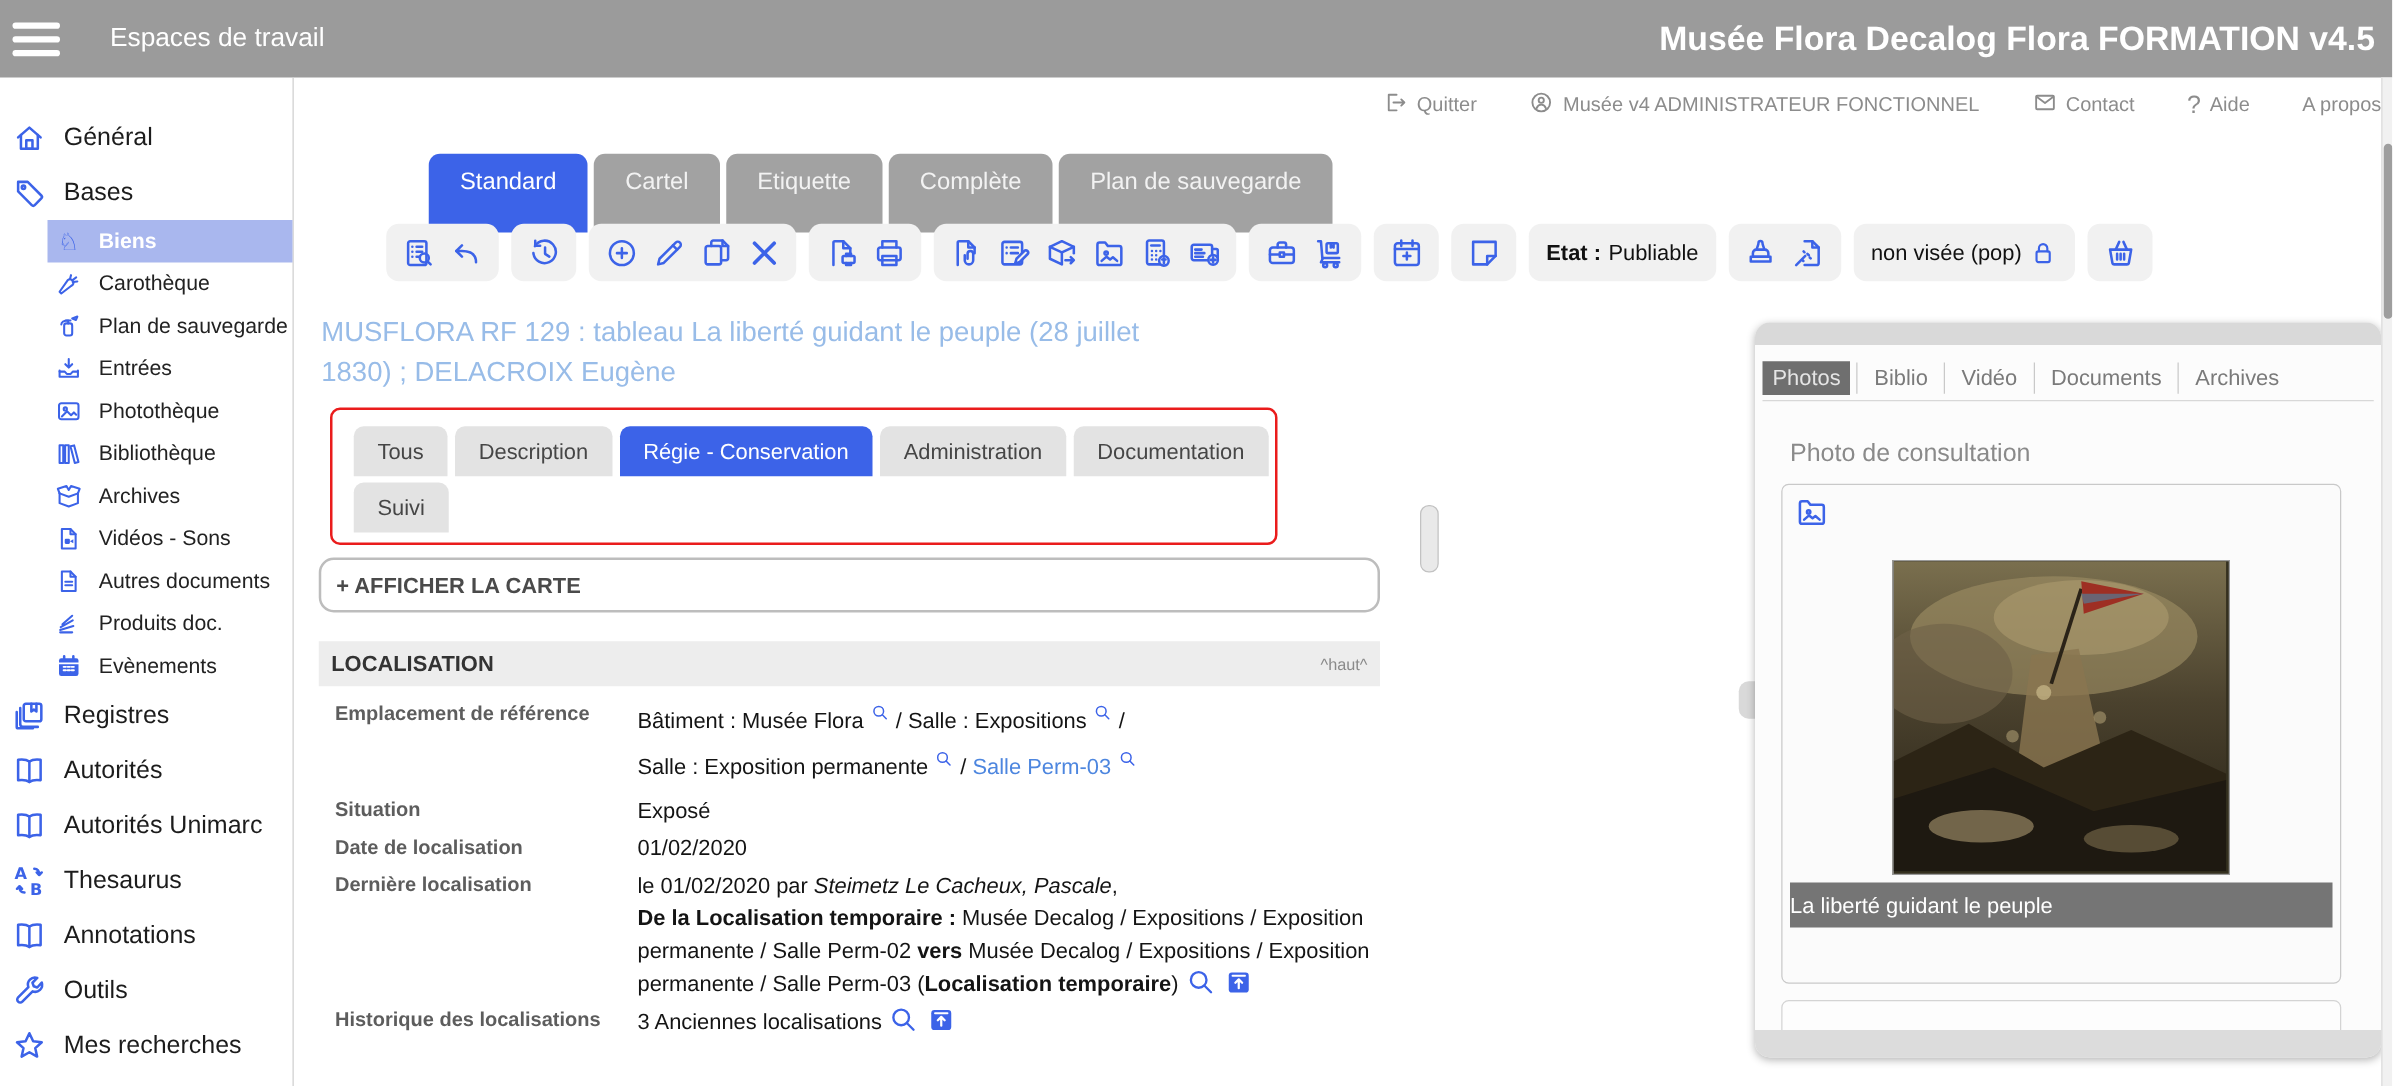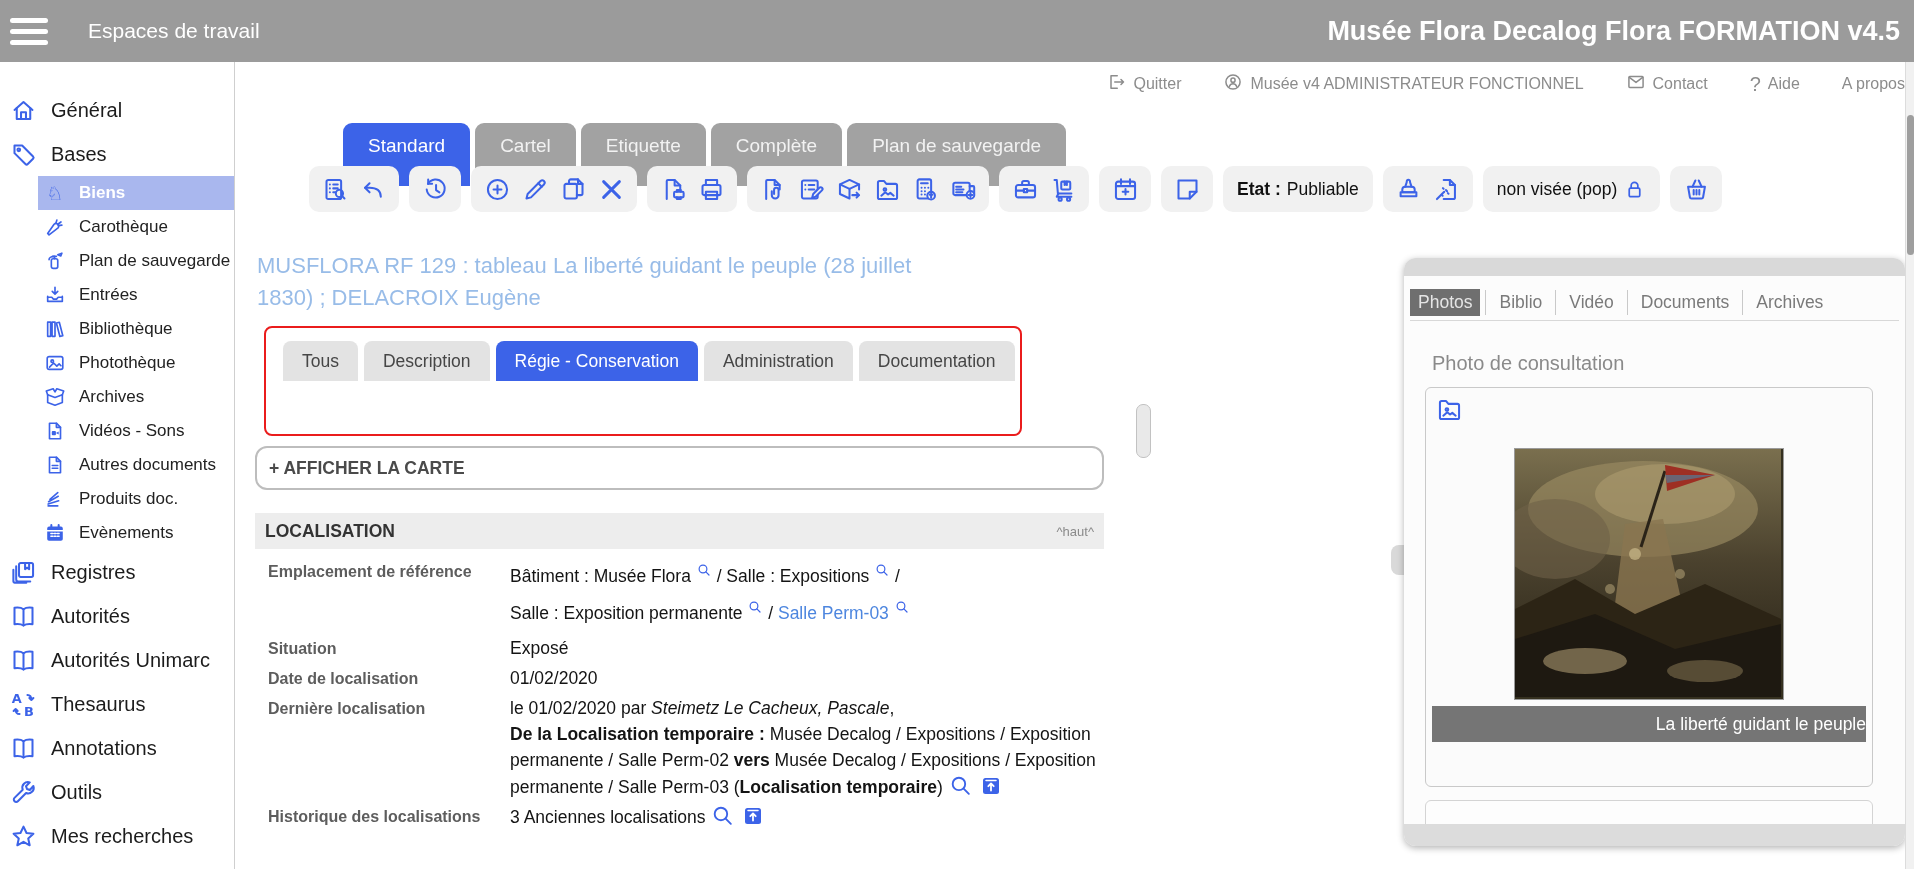--- a/index.html
+++ b/index.html
@@ -26,21 +26,21 @@
   .sb-item.lv1 svg{width:27px;height:27px;}
   .sb-item.lv2 svg{width:22px;height:22px;}
   .sb-item.active{background:#a9b7ee;color:#fff;font-weight:bold;margin-right:0;}
   .sb-item.lv2.active{margin-left:38px;padding-left:6px;}
   
   .vtabs{position:absolute;left:343px;top:123px;display:flex;gap:5px;}
   .vtab{height:63px;line-height:45px;padding:0 25px;background:#a2a2a2;color:#f2f2f2;font-size:19px;
         border-radius:9px 9px 0 0;cursor:pointer;white-space:nowrap;}
   .vtab.active{background:var(--accent,#3d6be8);color:#fff;}
   
-  .toolbar{position:absolute;left:309px;top:166px;display:flex;gap:10px;align-items:center;}
+  .toolbar{position:absolute;left:309px;top:179px;display:flex;gap:10px;align-items:center;}
   .tb-group{background:#f1f1f1;border-radius:10px;height:46px;display:flex;align-items:center;gap:4px;padding:0 9px;}
   .tb-btn{width:34px;height:36px;background:none;border:none;display:flex;align-items:center;justify-content:center;cursor:pointer;padding:0;}
   .tb-btn svg{width:27px;height:27px;color:var(--accent,#3c63e8);}
   .tb-chip{background:#f1f1f1;border-radius:10px;height:46px;display:flex;align-items:center;padding:0 14px;font-size:17.5px;color:#111;gap:6px;cursor:pointer;white-space:nowrap;}
   .tb-chip svg{width:23px;height:23px;color:var(--accent,#3c63e8);}
   
   .rec-title{position:absolute;left:257px;top:250px;width:720px;color:#98bce8;font-size:22px;line-height:31.5px;}
   
   .redbox{position:absolute;left:264px;top:326px;width:758px;height:110px;border:2px solid #ea1c1c;border-radius:8px;box-sizing:border-box;padding:13px 0 0 17px;}
   .stab-row{display:flex;gap:6px;margin-bottom:5px;}
@@ -72,21 +72,21 @@
   .rp-topstrip{position:absolute;left:0;top:0;right:0;height:18px;background:#d9d9d9;border-radius:12px 12px 0 0;}
   .rp-botstrip{position:absolute;left:0;bottom:0;right:0;height:22px;background:#dcdcdc;border-radius:0 0 12px 12px;}
   .rp-tabs{position:absolute;left:6px;right:6px;top:26px;height:36px;display:flex;align-items:center;border-bottom:1px solid #d8d8d8;}
   .rp-tab{font-size:17.5px;color:#7a7a7a;padding:2px 13px;cursor:pointer;white-space:nowrap;}
   .rp-tab:not(:first-child){border-left:1px solid #c9c9c9;}
   .rp-tab.active{background:#6f6f6f;color:#e5e5e5;padding:3px 8px;margin-right:5px;}
   .rp-head{position:absolute;left:28px;top:94px;font-size:20px;color:#8a8a8a;}
   .photo-box{position:absolute;left:21px;top:129px;width:448px;height:400px;border:1px solid #c9c9c9;border-radius:6px;background:#fbfbfb;box-sizing:border-box;}
   .photo-box .folder-ic{position:absolute;left:10px;top:8px;width:27px;height:27px;color:var(--accent,#3c63e8);}
   .painting{position:absolute;left:50%;transform:translateX(-50%);top:60px;width:268px;height:250px;border:1px solid #9a9a9a;background:#35301f;}
-  .caption{position:absolute;left:6px;right:6px;top:318px;height:36px;background:#757575;color:#fff;font-size:17.5px;text-align:right;line-height:36px;}
+  .caption{position:absolute;left:6px;right:6px;top:318px;height:36px;background:#757575;color:#fff;font-size:17.5px;text-align:left;line-height:36px;}
   .collapsed-box{position:absolute;left:21px;top:542px;width:448px;height:30px;border:1px solid #d4d4d4;border-radius:6px 6px 0 0;background:#fdfdfd;box-sizing:border-box;}
   
   .scrollbar{position:absolute;right:0;top:62px;bottom:0;width:9px;background:#f1f1f1;border-left:1px solid #dcdcdc;box-sizing:border-box;}
   .scroll-thumb{position:absolute;left:1px;right:0;top:53px;height:140px;background:#9e9e9e;border-radius:4px;cursor:grab;}
 </style>
 </head>
 <body>
 
 <div id="stage">
 
@@ -187,35 +187,35 @@
               <path d="M12 3.5V11m0 0l-3-3m3 3l3-3"></path>
               <path d="M4 13.5V19h16v-5.5"></path>
               <path d="M4 14.5h4.5l1.8 2h3.4l1.8-2H20"></path>
             </svg>
           </span>
           <span>Entrées</span>
         </li>
         <li class="sb-item lv2">
           <span style="display: inline-flex; width: 22px; height: 22px;">
             <svg viewBox="0 0 24 24" fill="none" stroke="currentColor" stroke-width="1.8" stroke-linecap="round" stroke-linejoin="round" width="100%" height="100%">
-              <path d="M4 4.5h3.2V20H4zM8.8 4.5H12V20H8.8z"></path>
-              <path d="M13.5 5.5l3.2-.8 3.8 14.6-3.2.8z"></path>
-            </svg>
-          </span>
-          <span>Bibliothèque</span>
-        </li>
-        <li class="sb-item lv2">
-          <span style="display: inline-flex; width: 22px; height: 22px;">
-            <svg viewBox="0 0 24 24" fill="none" stroke="currentColor" stroke-width="1.8" stroke-linecap="round" stroke-linejoin="round" width="100%" height="100%">
               <rect x="3.5" y="5" width="17" height="14" rx="2"></rect>
               <circle cx="9" cy="10" r="1.4"></circle>
               <path d="M6 16.5l4.5-4.5 3.5 3.5 2.5-2.5 2 2"></path>
             </svg>
           </span>
           <span>Photothèque</span>
+        </li>
+        <li class="sb-item lv2">
+          <span style="display: inline-flex; width: 22px; height: 22px;">
+            <svg viewBox="0 0 24 24" fill="none" stroke="currentColor" stroke-width="1.8" stroke-linecap="round" stroke-linejoin="round" width="100%" height="100%">
+              <path d="M4 4.5h3.2V20H4zM8.8 4.5H12V20H8.8z"></path>
+              <path d="M13.5 5.5l3.2-.8 3.8 14.6-3.2.8z"></path>
+            </svg>
+          </span>
+          <span>Bibliothèque</span>
         </li>
         <li class="sb-item lv2">
           <span style="display: inline-flex; width: 22px; height: 22px;">
             <svg viewBox="0 0 24 24" fill="none" stroke="currentColor" stroke-width="1.8" stroke-linecap="round" stroke-linejoin="round" width="100%" height="100%">
               <path d="M4 9.5V18l8 3 8-3V9.5"></path>
               <path d="M4 9.5l8 3 8-3"></path>
               <path d="M4 9.5L2.5 5.5 10 3l2 3.5L14 3l7.5 2.5L20 9.5"></path>
             </svg>
           </span>
           <span>Archives</span>
@@ -536,20 +536,23 @@
     <div>1830) ; DELACROIX Eugène</div>
   </div>
 
   <div class="redbox">
     <div class="stab-row" id="stab-row-0">
         <div class="stab">Tous</div>
         <div class="stab">Description</div>
         <div class="stab active">Régie - Conservation</div>
         <div class="stab">Administration</div>
         <div class="stab">Documentation</div>
+      </div>
+    <div class="stab-row" id="stab-row-1">
+        <div class="stab">Suivi</div>
       </div>
   </div>
 
   <div class="mapbar">+ AFFICHER LA CARTE</div>
 
   <div class="locbar">
     <span class="loc-h">LOCALISATION</span>
     <span class="loc-top">^haut^</span>
   </div>
   <div class="fields" id="fields">

